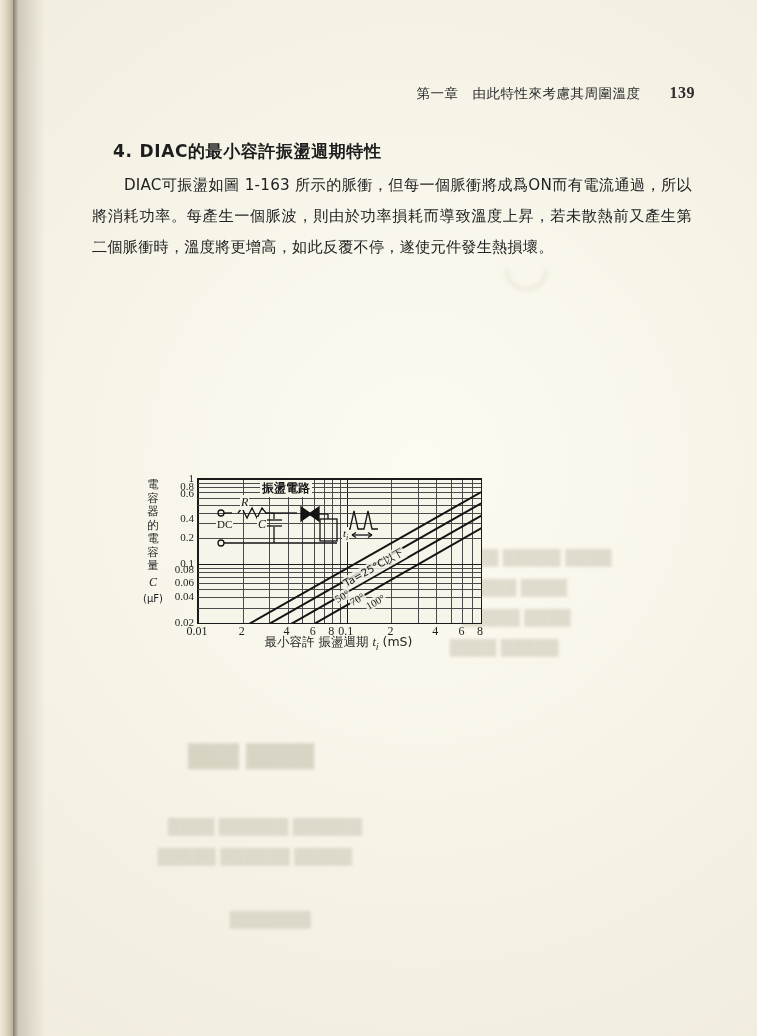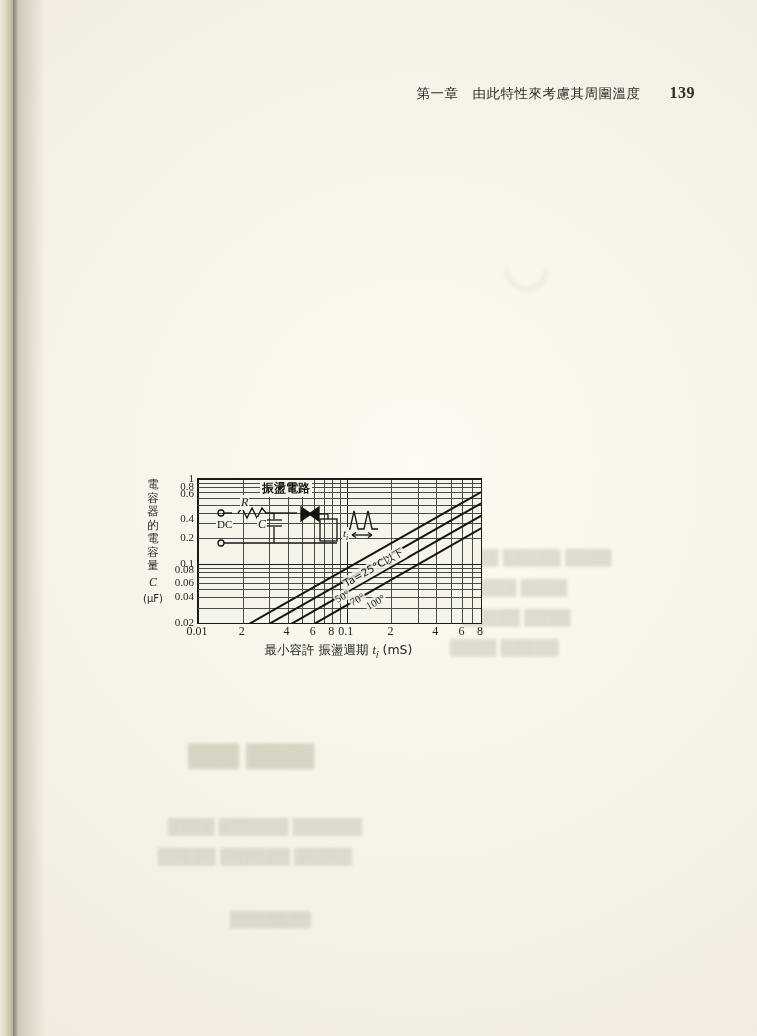--- a/index.html
+++ b/index.html
@@ -232,21 +232,21 @@
     font-size: 12px;
     font-family: "Liberation Serif", serif;
     color: #1f1f1f;
     transform: translateX(-50%);
     white-space: nowrap;
   }
 
   .x-title {
     position: absolute;
     left: 57px;
-    top: 172px;
+    top: 164px;
     width: 283px;
     text-align: center;
     font-size: 12.5px;
     color: #1f1f1f;
     white-space: nowrap;
   }
   .x-title i {
     font-family: "Liberation Serif", serif;
     font-style: italic;
   }
@@ -343,21 +343,25 @@
   <div class="bleed" style="left:168px; top:812px;">██████ ██████ ████</div>
   <div class="bleed" style="left:158px; top:842px;">█████ ██████ █████</div>
   <div class="bleed" style="left:230px; top:905px;">███████</div>
 
   <div id="content">
 
     <div class="running-head">
       <span class="chap">第一章</span><span>由此特性來考慮其周圍溫度</span><span class="pageno">139</span>
     </div>
 
-
+    <h2 class="section-heading">
+      <span class="num">4.</span><span>DIAC的最小容許振盪週期特性</span>
+    </h2>
+
+    <p class="para p1"><span class="indent"></span><span>DIAC可振盪如圖 1-163 所示的脈衝，但每一個脈衝將成爲ON而有電流通過，所以將消耗功率。每產生一個脈波，則由於功率損耗而導致溫度上昇，若未散熱前又產生第二個脈衝時，溫度將更增高，如此反覆不停，遂使元件發生熱損壞。</span></p>
 
 
     <div id="figure">
 
       <div class="y-title">
         <span>電容器的電容量</span>
         <span class="cc">C</span>
         <span class="uu">(µF)</span>
       </div>
 

